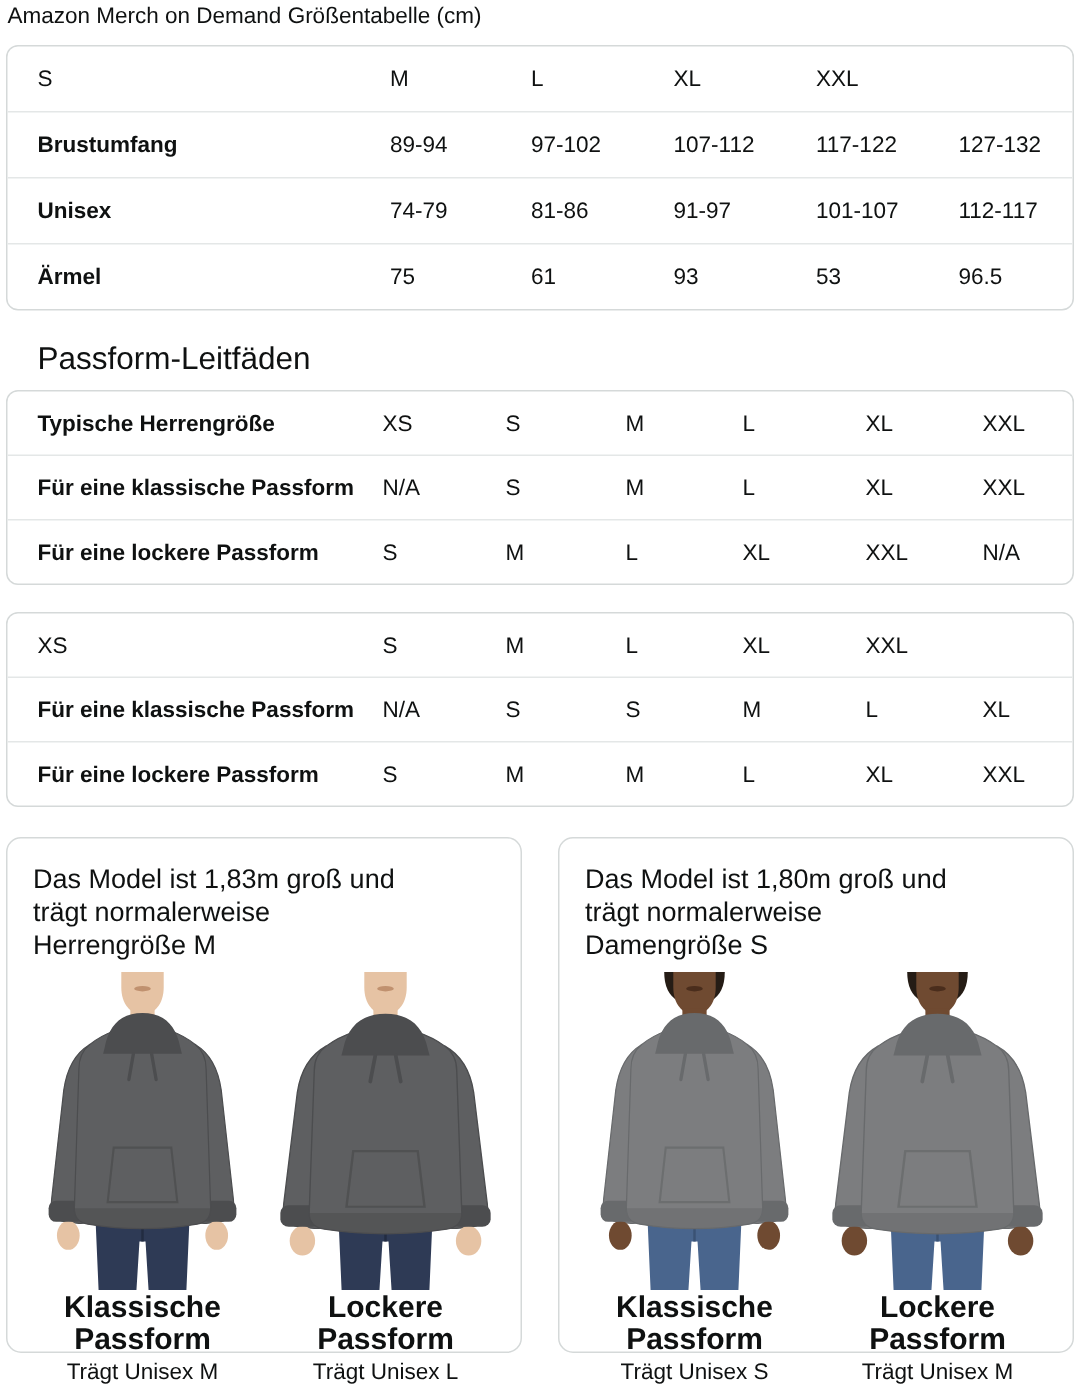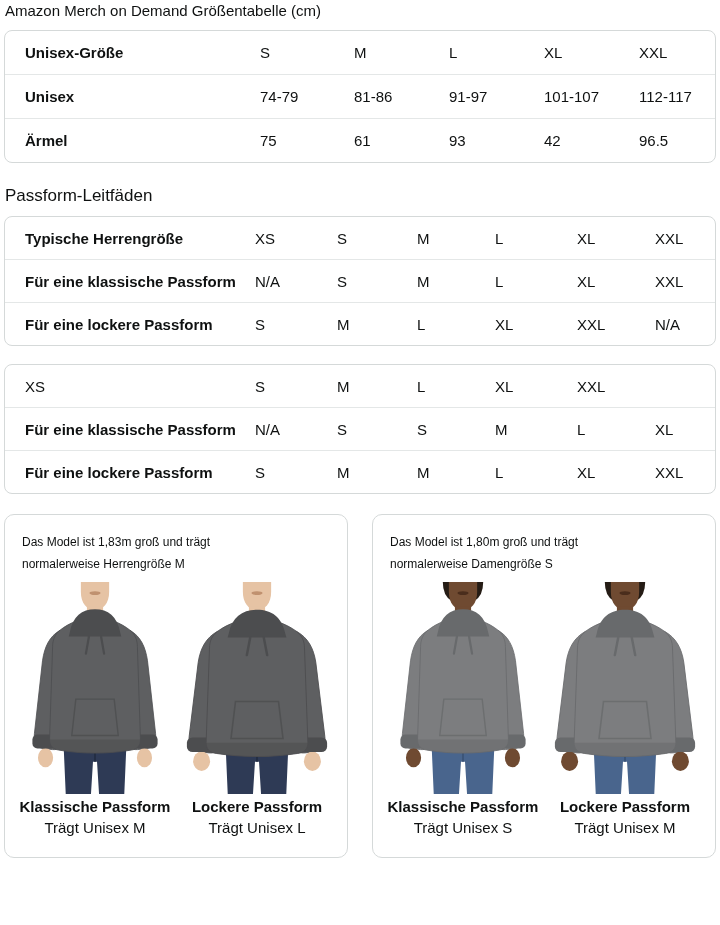--- a/index.html
+++ b/index.html
@@ -26,40 +26,40 @@
   }
   .tbl .row:first-child{border-top:none;}
   .tbl .lbl{font-weight:bold;}
   .tbl.size{margin-top:10px;}
   .tbl.size .row{height:43px;grid-template-columns:235px 94px 95px 95px 95px auto;}
   .tbl.fit .row{height:42px;grid-template-columns:230px 82px 80px 78px 82px 78px auto;}
   .tbl.fit-men{margin-top:11px;}
   .tbl.fit-women{margin-top:18px;}
 
   .note{font-size:13px;line-height:16px;margin-top:13px;padding-left:1px;}
-  .sub-heading{font-size:17px;line-height:19px;margin-top:23px;padding-left:1px;}
+  .sub-heading{font-size:21px;line-height:19px;margin-top:23px;padding-left:1px;margin-left:20px;}
 
   
   .cards{display:flex;gap:24px;margin-top:20px;}
   .card{
     flex:1;box-sizing:border-box;height:344px;
     border:1px solid #d5d9d9;border-radius:10px;
     padding:14px 14px 8px;background:#fff;
   }
   .card .desc{
-    font-size:12px;line-height:22px;margin:2px 0 0 3px;
+    font-size:18px;line-height:22px;margin:2px 0 0 3px;
     max-width:256px;
   }
   .figs{display:flex;justify-content:space-between;margin-top:7px;}
   .figs figure{
     margin:0;width:152px;display:flex;flex-direction:column;align-items:center;
   }
   .fig-svg{display:block;}
   figcaption{text-align:center;margin-top:2px;}
-  figcaption .fit{display:block;font-weight:bold;font-size:15px;line-height:21px;}
+  figcaption .fit{display:block;font-weight:bold;font-size:20px;line-height:21px;}
   figcaption .size{display:block;font-size:15px;line-height:21px;text-align:center;}
 
   
   .fig-svg.man{
     --skin:#e6c3a4;--mouth:#c0916f;--hair:transparent;
     --hoodie:#5e5f61;--hoodie-d:#4c4d4f;
     --jeans:#2e3a55;--jeans-d:#222c41;
   }
   .fig-svg.woman{
     --skin:#6f4a31;--mouth:#4a2d1c;--hair:#251c15;
@@ -99,41 +99,48 @@
     </g>
   </defs>
 </svg>
 
 <div class="wrap">
 
   <div class="page-title">Amazon Merch on Demand Größentabelle (cm)</div>
 
   <div class="tbl size">
     <div class="row">
-      <span class="lbl">Unisex-Größe</span>
-      <span>S</span>
-      <span>M</span>
-      <span>L</span>
-      <span>XL</span>
-      <span>XXL</span>
+      <span>S</span>
+      <span>M</span>
+      <span>L</span>
+      <span>XL</span>
+      <span>XXL</span>
+    </div>
+    <div class="row">
+      <span class="lbl">Brustumfang</span>
+      <span>89-94</span>
+      <span>97-102</span>
+      <span>107-112</span>
+      <span>117-122</span>
+      <span>127-132</span>
     </div>
     <div class="row">
       <span class="lbl">Unisex</span>
       <span>74-79</span>
       <span>81-86</span>
       <span>91-97</span>
       <span>101-107</span>
       <span>112-117</span>
     </div>
     <div class="row">
       <span class="lbl">Ärmel</span>
       <span>75</span>
       <span>61</span>
       <span>93</span>
-      <span>42</span>
+      <span>53</span>
       <span>96.5</span>
     </div>
   </div>
 
 
   <div class="sub-heading">Passform-Leitfäden</div>
 
   <div class="tbl fit fit-men">
     <div class="row">
       <span class="lbl">Typische Herrengröße</span>

